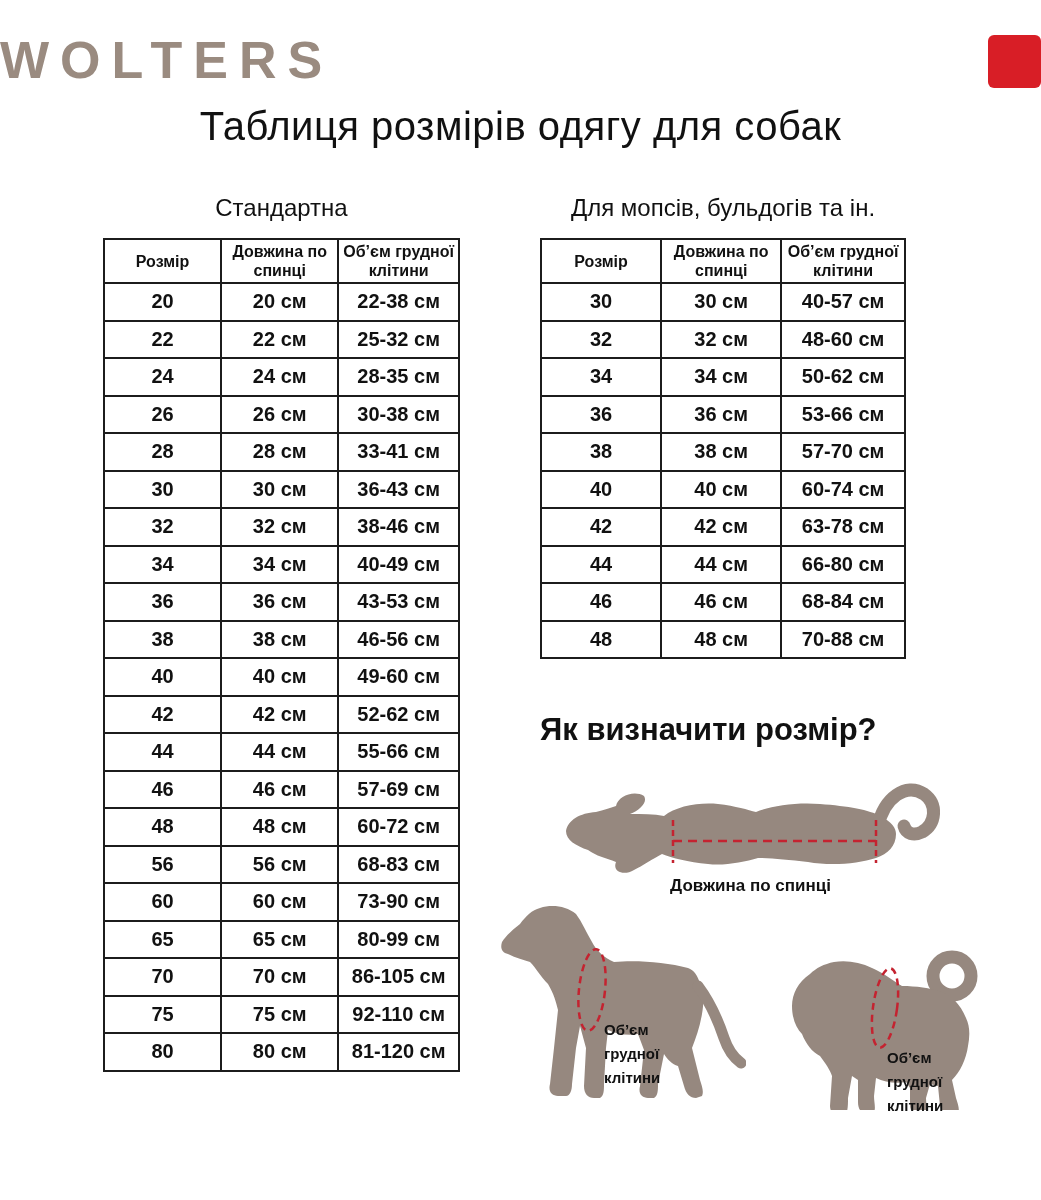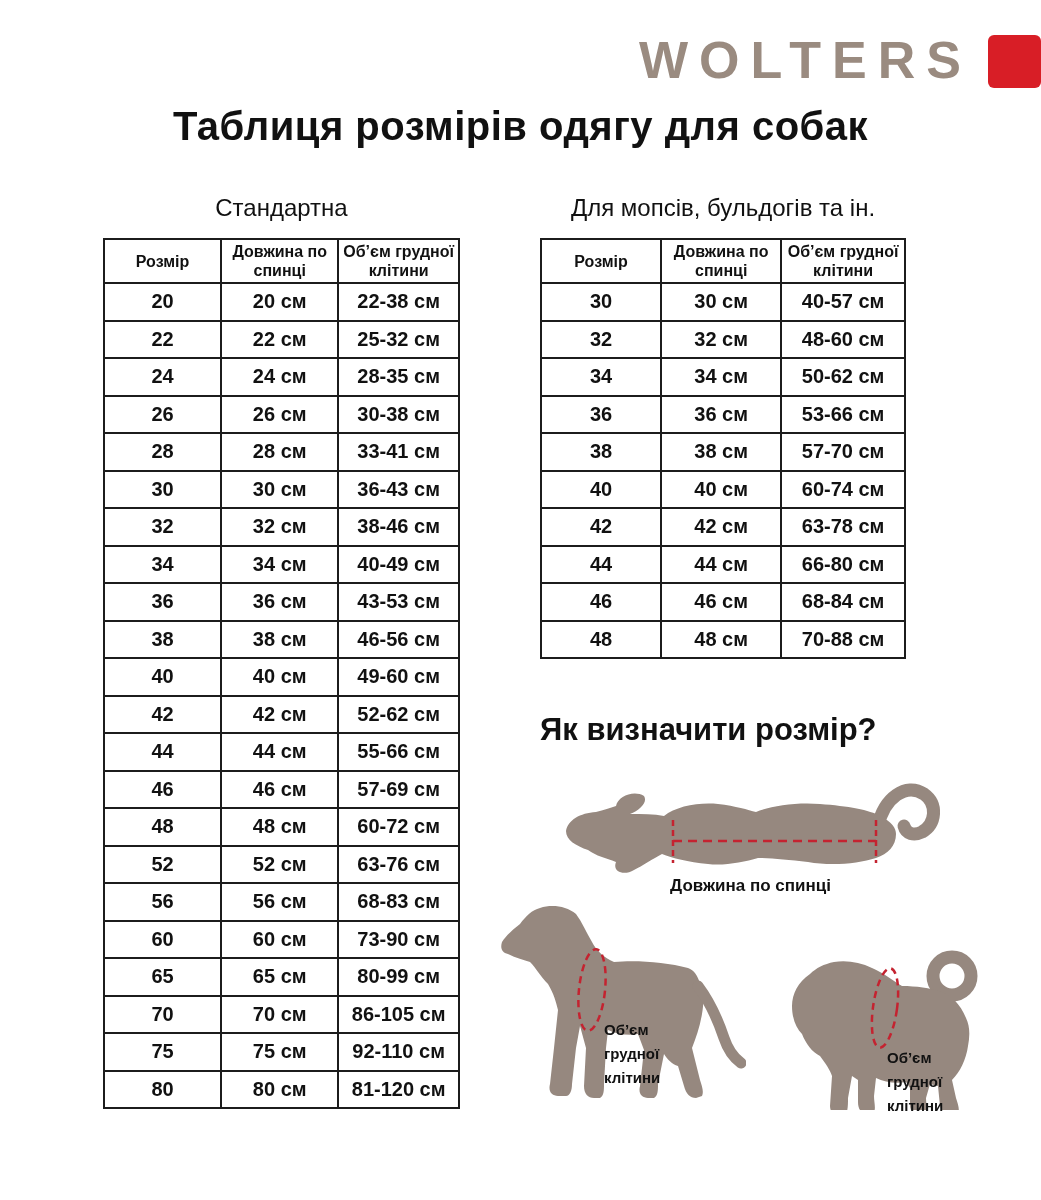--- a/index.html
+++ b/index.html
@@ -6,35 +6,35 @@
   html,body { background:#ffffff; }
   .page {
     position:relative; width:1041px; height:1200px; margin:0 auto;
     background:#ffffff; overflow:hidden;
     font-family:"Liberation Sans","DejaVu Sans",sans-serif; color:#111;
   }
 
   
   .logo-row {
     position:absolute; left:0; top:30px; width:100%;
-    display:flex; justify-content:flex-end; align-items:center; gap:16px;
+    display:flex; justify-content:space-between; align-items:center; gap:16px;
   }
   .logo-text {
     font-size:52px; font-weight:700; letter-spacing:11px;
     color:#9a8b80; line-height:60px;
   }
   .logo-square {
     width:53px; height:53px; border-radius:6px; background:#d81e26;
     display:inline-block; margin-top:2px;
   }
 
   
   .title {
     position:absolute; left:0; top:104px; width:100%;
-    text-align:center; font-size:40px; font-weight:700; letter-spacing:0.5px;
+    text-align:center; font-size:40px; font-weight:400; letter-spacing:0.5px;
   }
 
   
   .section-heading {
     text-align:center; font-size:24px; font-weight:400; line-height:30px;
     margin-bottom:15px;
   }
   .col-left  { position:absolute; left:103px; top:193px; width:357px; }
   .col-right { position:absolute; left:540px; top:193px; width:366px; }
 
@@ -168,25 +168,20 @@
           </tr>
           <tr>
             <td>46</td>
             <td>46 см</td>
             <td>57-69 см</td>
           </tr>
           <tr>
             <td>48</td>
             <td>48 см</td>
             <td>60-72 см</td>
-          </tr>
-          <tr>
-            <td>52</td>
-            <td>52 см</td>
-            <td>63-76 см</td>
           </tr>
           <tr>
             <td>56</td>
             <td>56 см</td>
             <td>68-83 см</td>
           </tr>
           <tr>
             <td>60</td>
             <td>60 см</td>
             <td>73-90 см</td>

